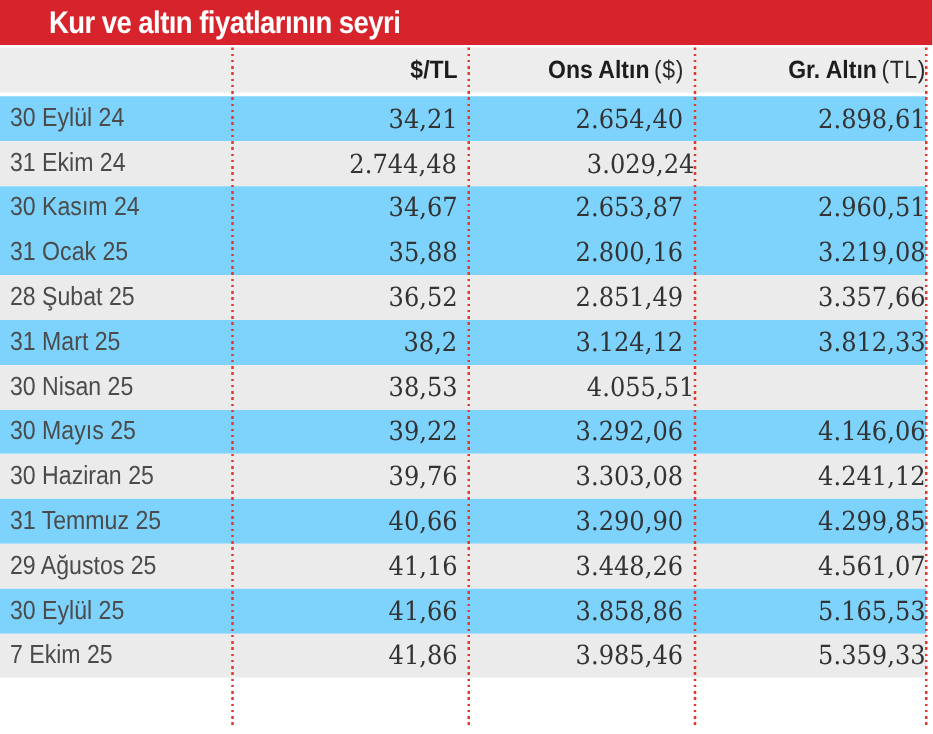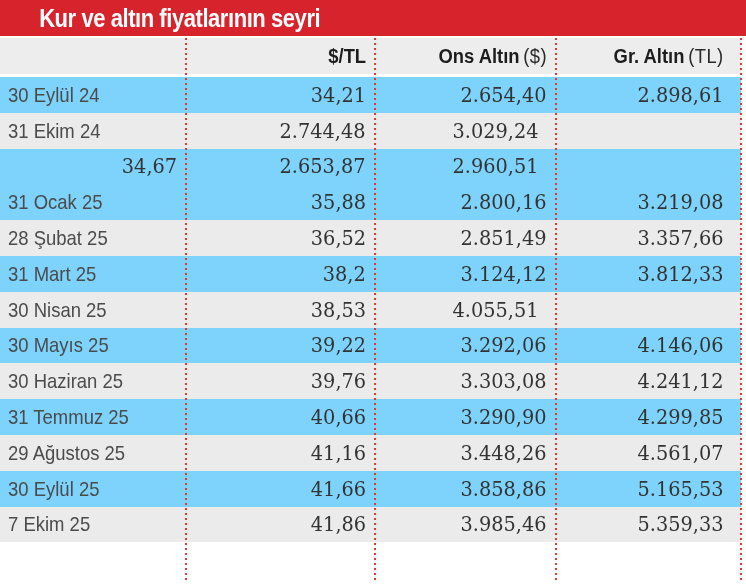--- a/index.html
+++ b/index.html
@@ -52,21 +52,21 @@
   }
   .row-peach { background: #7dd3fc; }
   .row-gray  { background: #ebebeb; }
   .cell {
     display: flex;
     align-items: center;
     overflow: hidden;
   }
   .cell-date { justify-content: flex-start; padding-left: 8px; }
   .cell-num  { justify-content: flex-end; padding-right: 9px; }
-  .cell-num-last { padding-right: 17px; }
+  .cell-num-last { padding-right: 0; }
   .date-text {
     font-size: 21px;
     color: #4b4b4b;
     white-space: nowrap;
     display: inline-block;
     transform: scaleX(0.88);
     transform-origin: left center;
   }
   .num-text {
     font-family: "DejaVu Serif", serif;
@@ -158,20 +158,23 @@
     </div>
     <div class="cell cell-num">
       <span class="num-text">2.744,48</span>
     </div>
     <div class="cell cell-num cell-num-last">
       <span class="num-text">3.029,24</span>
     </div>
   </div>
 
   <div class="row row-peach">
+    <div class="cell cell-date">
+      <span class="date-text">30 Kasım 24</span>
+    </div>
     <div class="cell cell-num">
       <span class="num-text">34,67</span>
     </div>
     <div class="cell cell-num">
       <span class="num-text">2.653,87</span>
     </div>
     <div class="cell cell-num cell-num-last">
       <span class="num-text">2.960,51</span>
     </div>
   </div>

